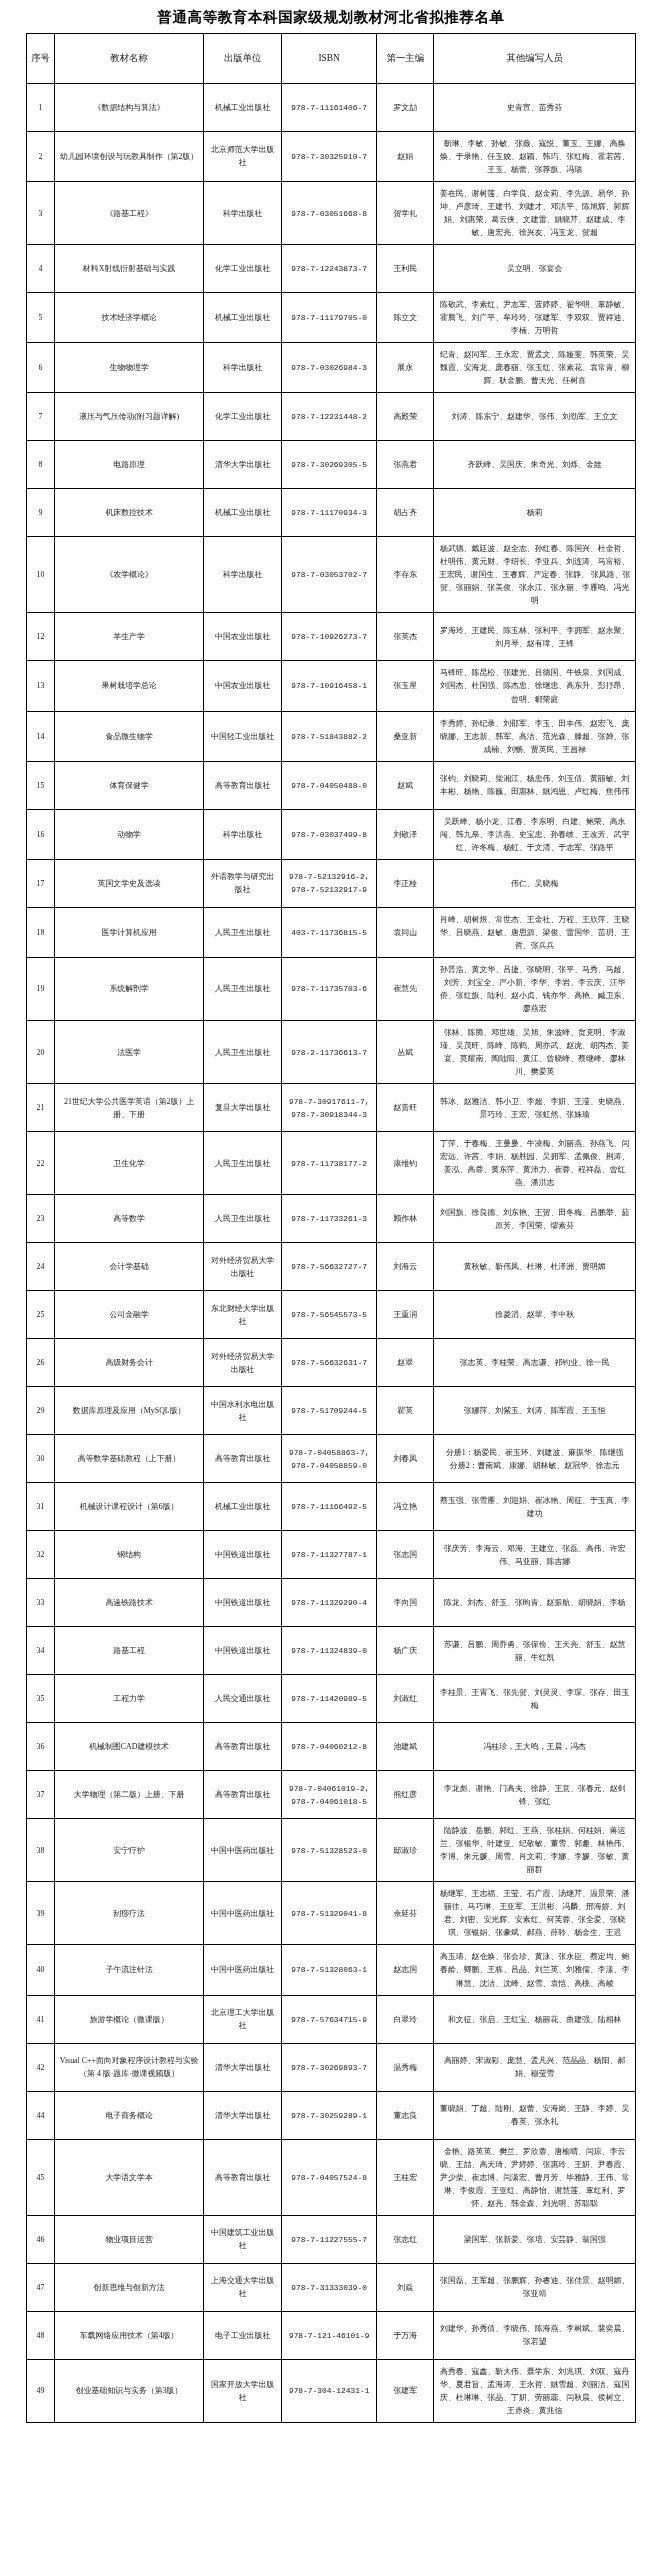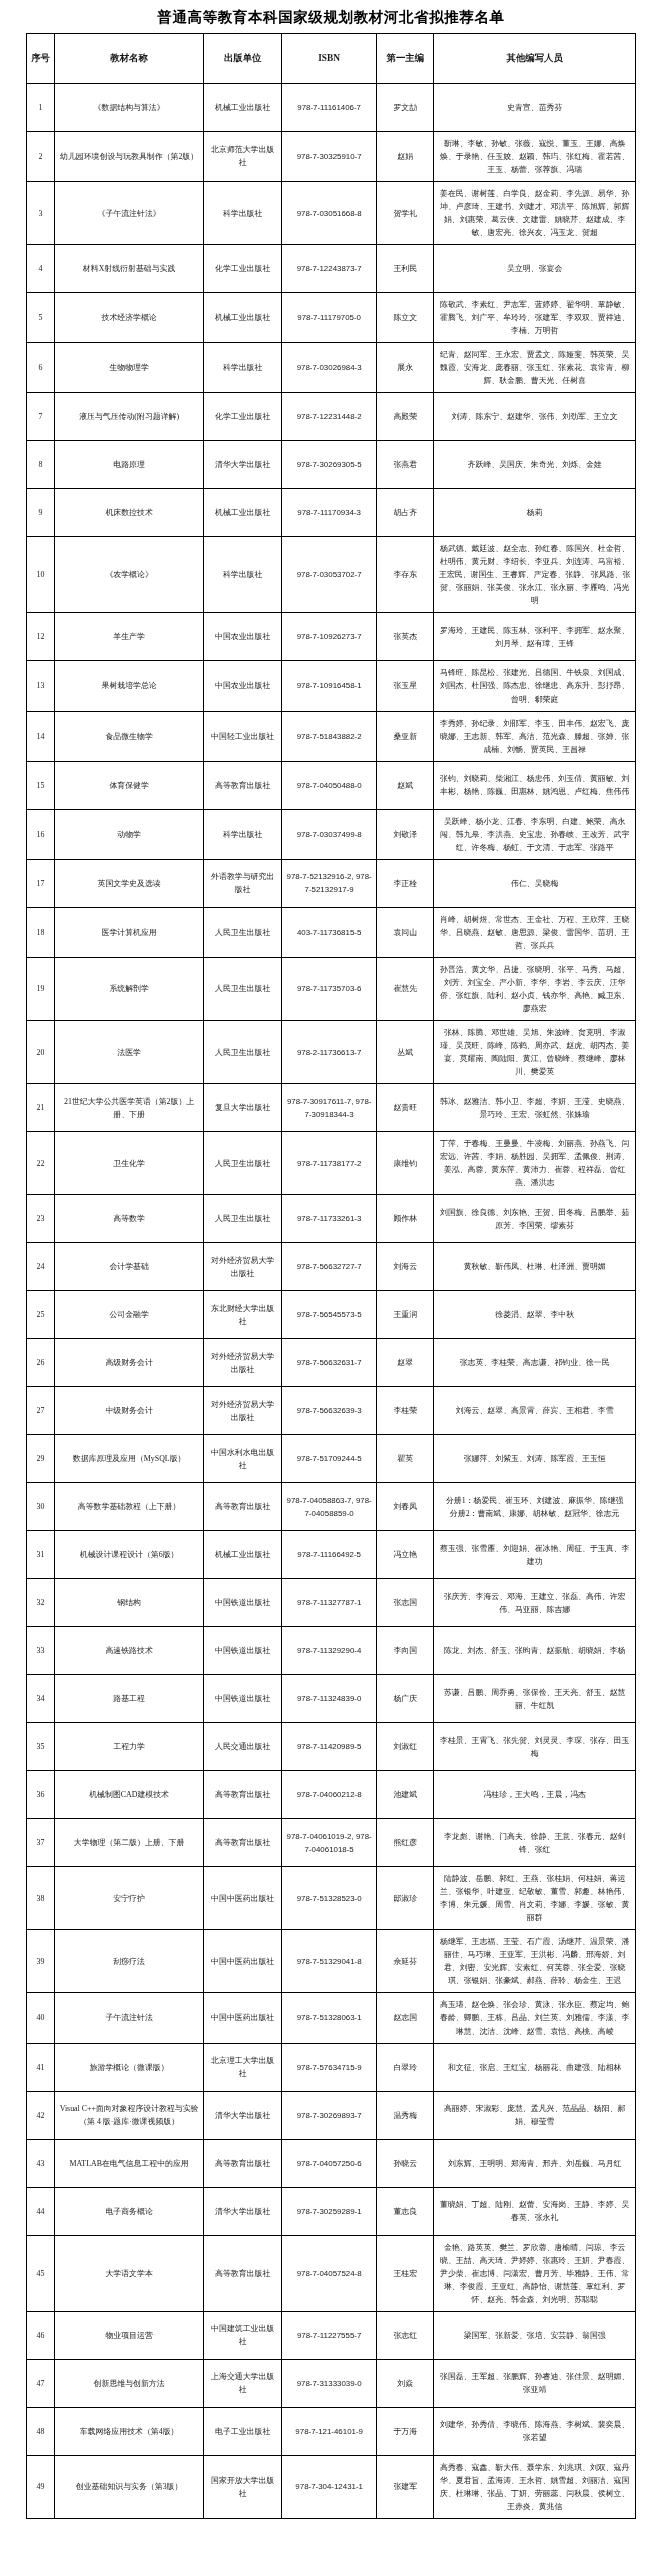--- a/index.html
+++ b/index.html
@@ -33,34 +33,34 @@
     text-align: center;
     vertical-align: middle;
     padding: 5px 3.1px;
     font-size: 7.9px;
     line-height: 1.65;
     word-break: break-all;
     overflow-wrap: anywhere;
   }
   table.roster th {
     font-size: 9.4px;
-    font-weight: 700;
+    font-weight: 400;
     height: 39px;
     border-bottom: 1.3px solid #000;
     margin-left: 42px;
   }
   table.roster tr { height: 48px; }
   col.c-no   { width: 4.6%; }
   col.c-title{ width: 24.5%; }
   col.c-pub  { width: 12.8%; }
   col.c-isbn { width: 15.6%; }
   col.c-ed   { width: 9.4%; }
   col.c-oth  { width: 33.1%; }
   td.cell-others { white-space: pre-line; padding: 8.8px 5px; }
-  td.cell-isbn { font-family: Liberation Sans, sans-serif; }
+  td.cell-isbn { font-family: Liberation Mono, monospace; }
 </style>
 </head>
 <body>
 
 <div class="page">
   <div class="doc-title">普通高等教育本科国家级规划教材河北省拟推荐名单</div>
   <table class="roster">
     <colgroup>
       <col class="c-no">
         <col class="c-title">
@@ -91,21 +91,21 @@
         <tr>
           <td class="cell-seq">2</td>
           <td class="cell-title">幼儿园环境创设与玩教具制作（第2版）</td>
           <td class="cell-publisher">北京师范大学出版社</td>
           <td class="cell-isbn">978-7-30325910-7</td>
           <td class="cell-editor">赵娟</td>
           <td class="cell-others">靳琳、李敏、孙敏、张薇、寇悦、董玉、王娜、高焕焕、于录艳、任玉姣、赵颖、韩玙、张红梅、霍若茜、王玉、杨蕾、张荐旗、冯瑞</td>
         </tr>
         <tr>
           <td class="cell-seq">3</td>
-          <td class="cell-title">《子午流注针法》</td>
+          <td class="cell-title">《路基工程》</td>
           <td class="cell-publisher">科学出版社</td>
           <td class="cell-isbn">978-7-03051668-8</td>
           <td class="cell-editor">贺学礼</td>
           <td class="cell-others">姜在民、谢树莲、白学良、赵金莉、李先源、易华、孙坤、卢彦琦、王建书、刘建才、邓洪平、陈旭辉、郭辉娟、刘惠荣、葛云侠、文建雷、姚晓芹、赵建成、李敏、唐宏亮、徐兴友、冯玉龙、贺超</td>
         </tr>
         <tr>
           <td class="cell-seq">4</td>
           <td class="cell-title">材料X射线衍射基础与实践</td>
           <td class="cell-publisher">化学工业出版社</td>
           <td class="cell-isbn">978-7-12243873-7</td>
@@ -272,28 +272,20 @@
           <td class="cell-editor">王重润</td>
           <td class="cell-others">徐菱涓、赵翠、李中秋</td>
         </tr>
         <tr>
           <td class="cell-seq">26</td>
           <td class="cell-title">高级财务会计</td>
           <td class="cell-publisher">对外经济贸易大学出版社</td>
           <td class="cell-isbn">978-7-56632631-7</td>
           <td class="cell-editor">赵翠</td>
           <td class="cell-others">张志英、李桂荣、高志谦、祁钧业、徐一民</td>
-        </tr>
-        <tr>
-          <td class="cell-seq">27</td>
-          <td class="cell-title">中级财务会计</td>
-          <td class="cell-publisher">对外经济贸易大学出版社</td>
-          <td class="cell-isbn">978-7-56632639-3</td>
-          <td class="cell-editor">李桂荣</td>
-          <td class="cell-others">刘海云、赵翠、高景霄、薛宾、王相君、李雪</td>
         </tr>
         <tr>
           <td class="cell-seq">29</td>
           <td class="cell-title">数据库原理及应用（MySQL版）</td>
           <td class="cell-publisher">中国水利水电出版社</td>
           <td class="cell-isbn">978-7-51709244-5</td>
           <td class="cell-editor">瞿英</td>
           <td class="cell-others">张娜萍、刘紫玉、刘涛、陈军霞、王玉恒</td>
         </tr>
         <tr>
@@ -395,28 +387,20 @@
         </tr>
         <tr>
           <td class="cell-seq">42</td>
           <td class="cell-title">Visual C++面向对象程序设计教程与实验（第 4 版·题库·微课视频版）</td>
           <td class="cell-publisher">清华大学出版社</td>
           <td class="cell-isbn">978-7-30269893-7</td>
           <td class="cell-editor">温秀梅</td>
           <td class="cell-others">高丽婷、宋淑彩、庞慧、孟凡兴、范晶晶、杨阳、郝娟、穆莹雪</td>
         </tr>
         <tr>
-          <td class="cell-seq">43</td>
-          <td class="cell-title">MATLAB在电气信息工程中的应用</td>
-          <td class="cell-publisher">高等教育出版社</td>
-          <td class="cell-isbn">978-7-04057250-6</td>
-          <td class="cell-editor">孙晓云</td>
-          <td class="cell-others">刘东辉、王明明、郑海青、邢卉、刘岳巍、马月红</td>
-        </tr>
-        <tr>
           <td class="cell-seq">44</td>
           <td class="cell-title">电子商务概论</td>
           <td class="cell-publisher">清华大学出版社</td>
           <td class="cell-isbn">978-7-30259289-1</td>
           <td class="cell-editor">董志良</td>
           <td class="cell-others">董晓娟、丁超、陆刚、赵蕾、安海岗、王静、李婷、吴春英、张永礼</td>
         </tr>
         <tr>
           <td class="cell-seq">45</td>
           <td class="cell-title">大学语文学本</td>

